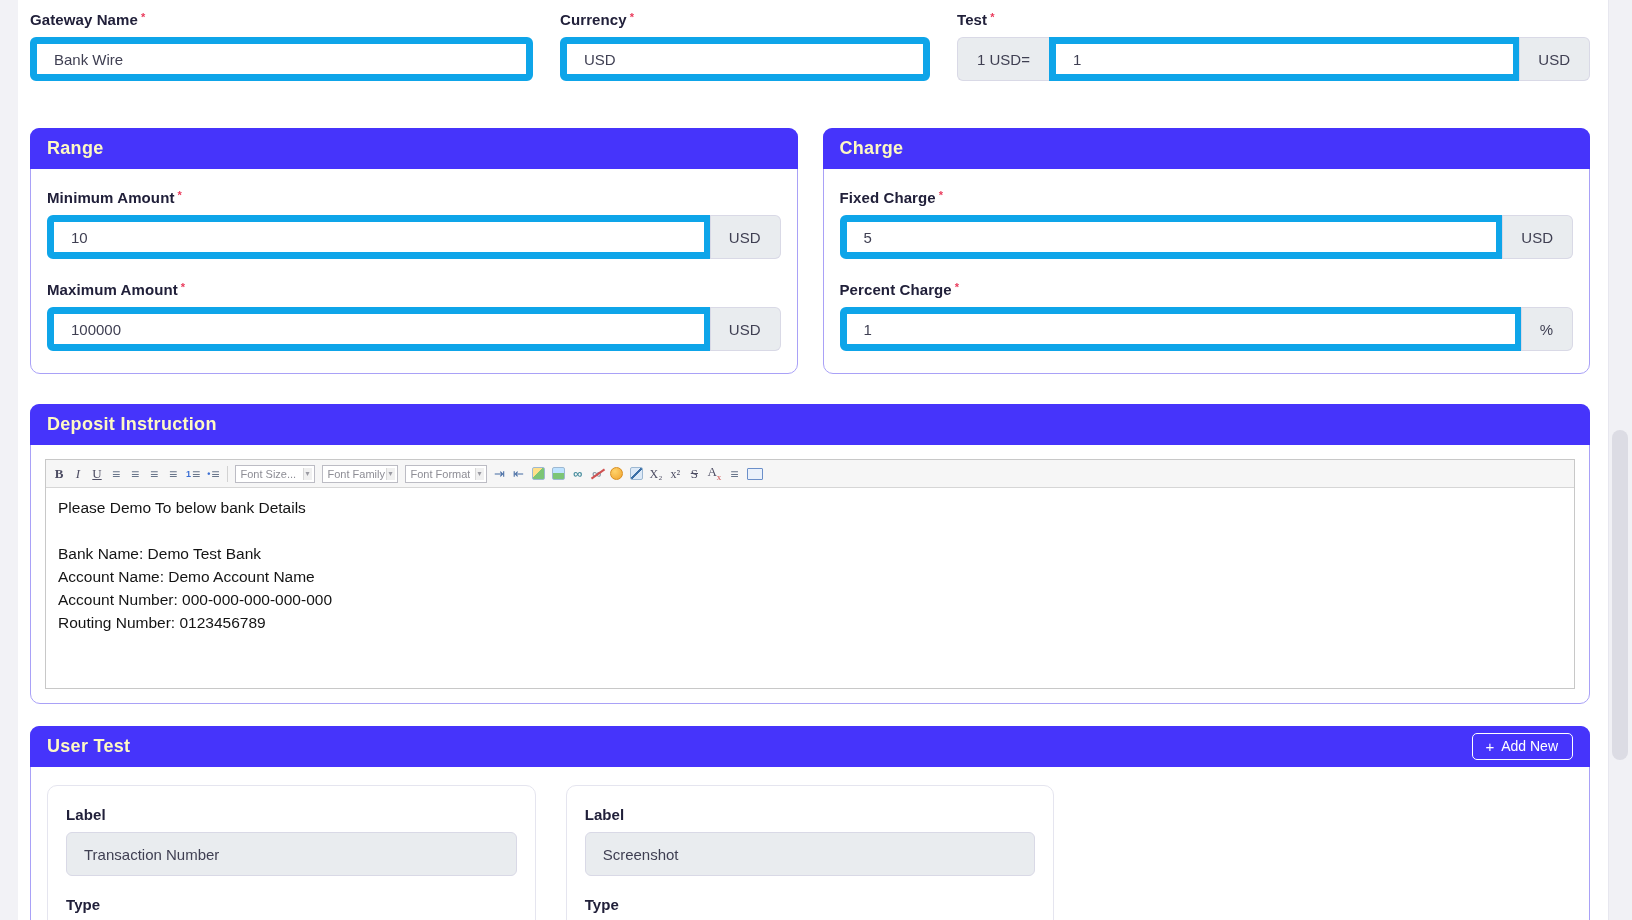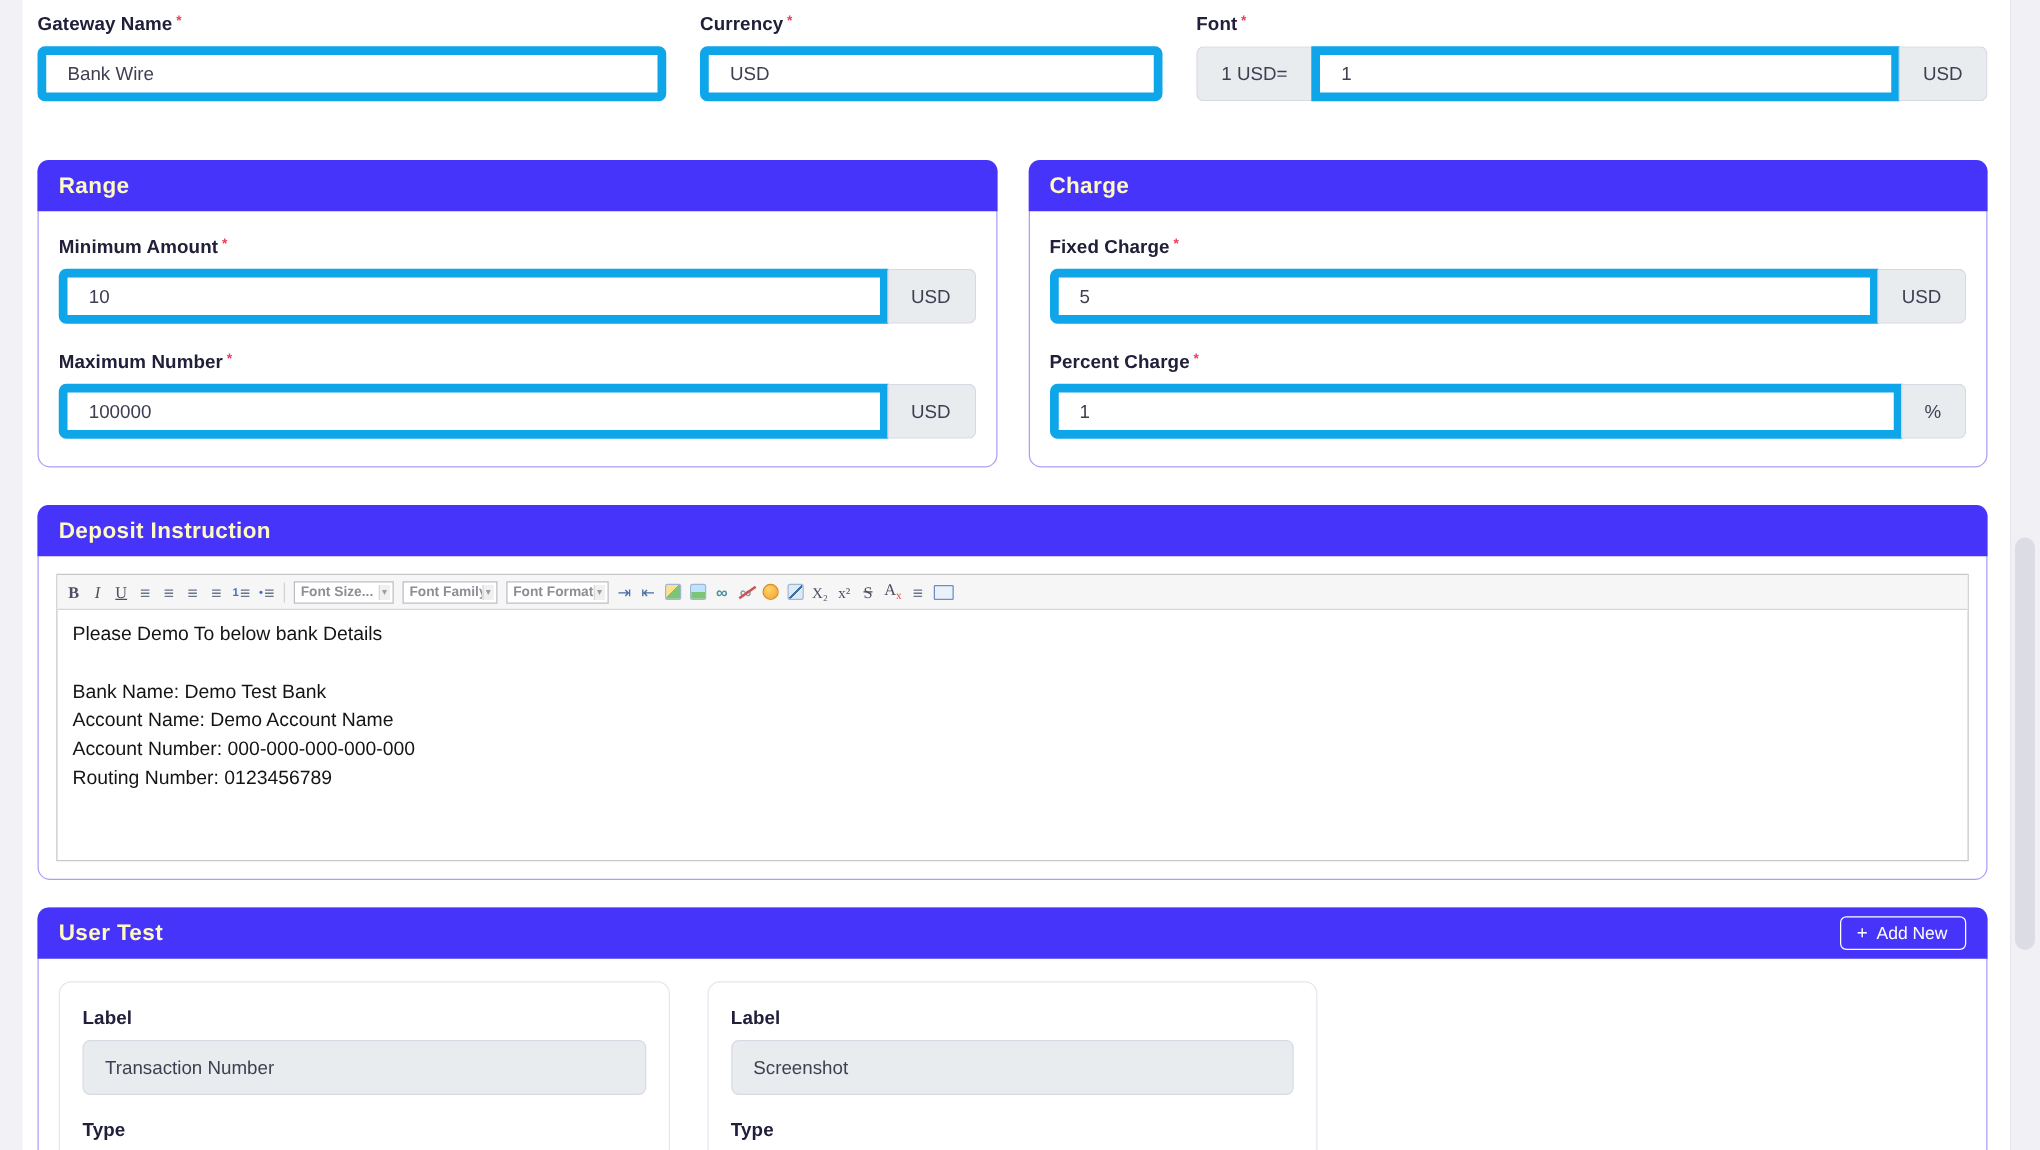--- a/index.html
+++ b/index.html
@@ -79,21 +79,21 @@
   .tbtn.strike { text-decoration:line-through; }
   .al { color:#68758a; font-size:14px; }
   .list-ico { display:inline-flex; align-items:center; gap:1px; cursor:pointer; }
   .list-ico .mk { color:#3b6fd4; font-size:9px; font-weight:700; }
   .list-ico .lines { color:#68758a; font-size:14px; }
   .tsep { width:1px; height:16px; background:#d2d2d2; }
   .tsel {
     display:flex; align-items:center; justify-content:space-between; width:80px; height:18px;
     background:#fff; border:1px solid #bcbcc4; padding:0 2px 0 5px; cursor:pointer;
   }
-  .tsel .sel-label { font-size:11px; color:#8d8d95; white-space:nowrap; overflow:hidden;font-weight:bold; }
+  .tsel .sel-label { font-size:11px; color:#8d8d95; white-space:nowrap; overflow:hidden; }
   .tsel .caret { font-size:8px; color:#9a9aa2; background:#f0f0f0; border-left:1px solid #d8d8d8; padding:2px 2px; line-height:1; }
   .ind { color:#4a6fa5; font-size:13px; cursor:pointer; }
   .ico { width:13px; height:13px; border-radius:2px; display:inline-block; cursor:pointer; }
   .ico-img1 { background:linear-gradient(135deg,#ffe08a 0 45%,#7cc576 45%); border:1px solid #9db8d2; }
   .ico-img2 { background:linear-gradient(#bfe3ff 0 50%,#7cc576 50%); border:1px solid #9db8d2; }
   .ico-link { color:#4a8f9f; font-size:13px; font-weight:700; line-height:1; }
   .ico-unlink { color:#8a9aa5; font-size:13px; font-weight:700; line-height:1; position:relative; }
   .ico-unlink::after { content:""; position:absolute; left:-1px; top:6px; width:16px; height:2px; background:#d05050; transform:rotate(-35deg); }
   .ico-smiley { border-radius:50%; background:radial-gradient(circle at 35% 30%,#ffd36b,#f0a32e); border:1px solid #d98e1f; }
   .ico-page { background:linear-gradient(135deg,#dce9f7 45%,#3a6ea5 45% 58%,#dce9f7 58%); border:1px solid #9db8d2; }
@@ -127,21 +127,21 @@
 
     <div>
       <div class="field-label">
         <span>Currency</span><span class="req">*</span>
       </div>
       <input class="text-input" style="width: 100%;" value="USD">
     </div>
 
     <div>
       <div class="field-label">
-        <span>Font</span><span class="req">*</span>
+        <span>Test</span><span class="req">*</span>
       </div>
       <div class="input-group">
         <span class="addon prefix">1 USD=</span>
         <input class="text-input mid" value="1" style="">
         <span class="addon suffix">USD</span>
       </div>
     </div>
   </div>
 
   <div class="row-cards">
@@ -155,21 +155,21 @@
           <div class="field-label">
             <span>Minimum Amount</span><span class="req">*</span>
           </div>
           <div class="input-group">
             <input class="text-input has-suffix" value="10" style="">
             <span class="addon suffix">USD</span>
           </div>
         </div>
         <div class="form-group">
           <div class="field-label">
-            <span>Maximum Number</span><span class="req">*</span>
+            <span>Maximum Amount</span><span class="req">*</span>
           </div>
           <div class="input-group">
             <input class="text-input has-suffix" value="100000" style="">
             <span class="addon suffix">USD</span>
           </div>
         </div>
       </div>
     </div>
 
     <div class="card">

